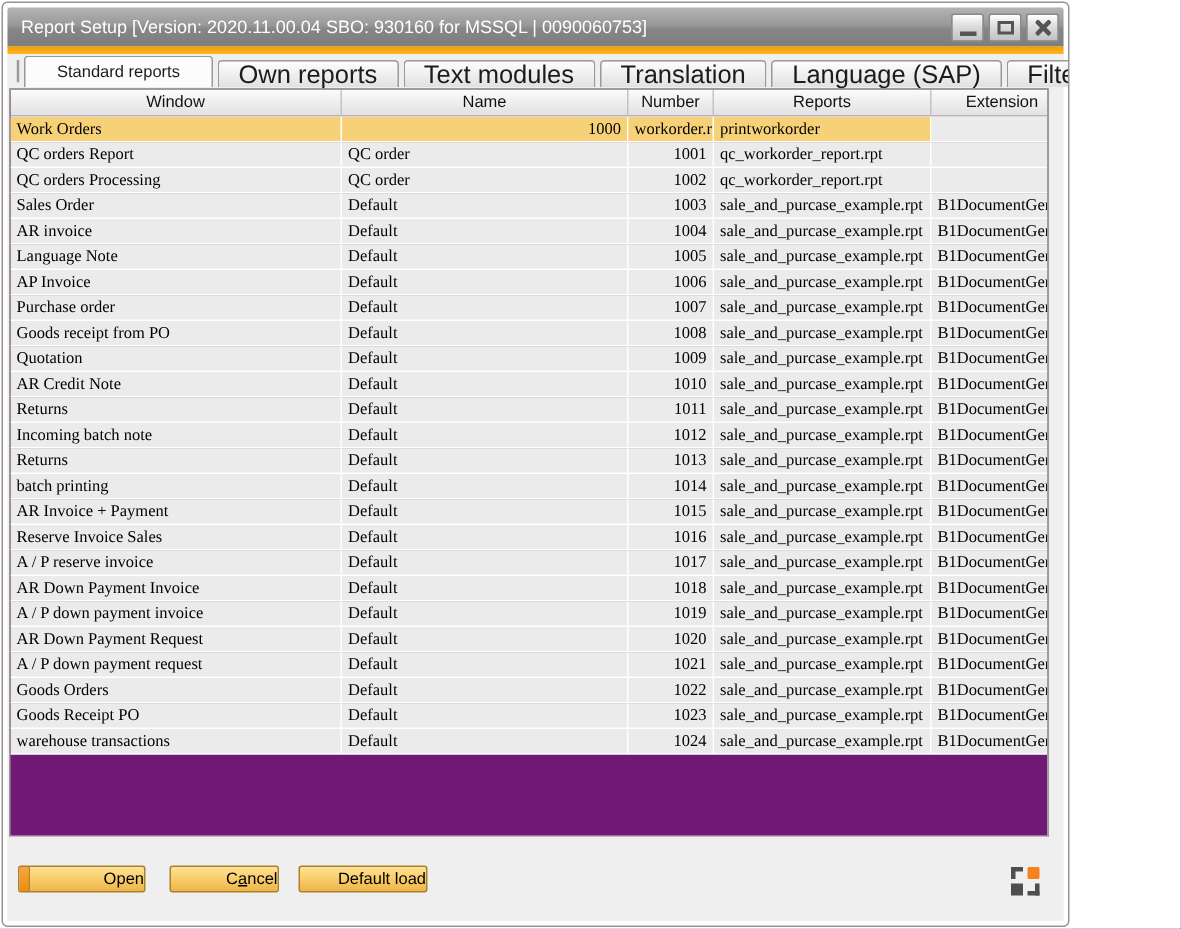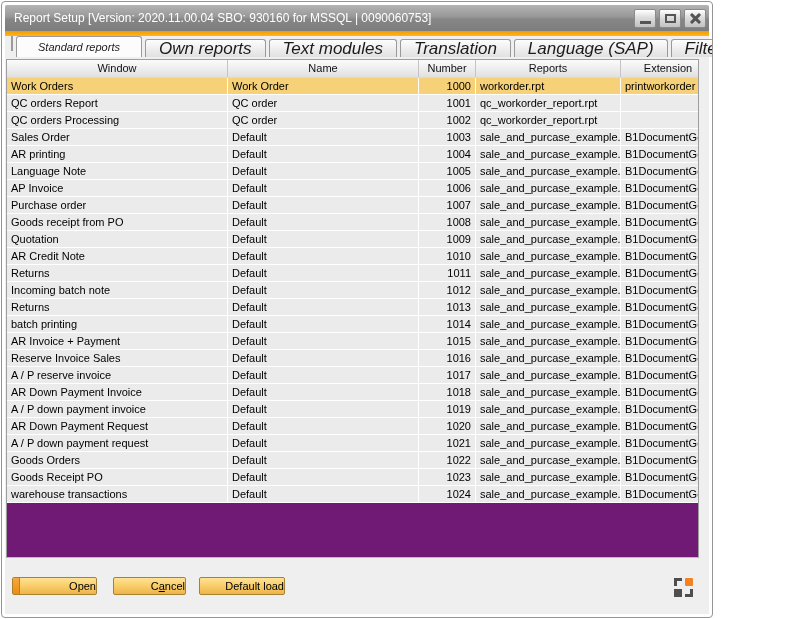--- a/index.html
+++ b/index.html
@@ -38,21 +38,21 @@
     content:""; position:absolute; left:0; top:5px; width:13px; height:3px;
     background:#555; border-radius:1px;
   }
   .glyph-close::before { transform:rotate(45deg); }
   .glyph-close::after  { transform:rotate(-45deg); }
 
   
   .accent { height:5px; flex:0 0 5px; background:linear-gradient(#f09d00,#ffb41e); }
 
   
-  .tabstrip { height:23px; flex:0 0 23px; background:#efefef; display:flex; align-items:flex-start; padding-left:6px;font-style:italic; }
+  .tabstrip { height:23px; flex:0 0 23px; background:#efefef; display:flex; align-items:center; padding-left:6px; }
   .tab-stub {
     width:8px; height:15px; margin-right:3px;
     background:linear-gradient(#ffffff,#e0e0e0);
     border:1px solid #9a9a9a; border-bottom:none; border-radius:2px 2px 0 0;
   }
   .tab {
     height:18px; line-height:17px; padding:0 13px; margin-right:3px;
     font-size:17px; color:#1b1b1b; white-space:nowrap;
     background:linear-gradient(#fdfdfd,#e1e1e1);
     border:1px solid #999999; border-bottom:none; border-radius:3px 3px 0 0;
@@ -69,21 +69,21 @@
     border:1px solid #9e9e9e; border-bottom-color:#bdbdbd;
     background:#701a75; overflow:hidden;
   }
   .thead, .trow { display:grid; grid-template-columns:221px 191px 57px 145px 95px 1fr; }
   .thead { height:18px; background:linear-gradient(#fbfbfb,#e1e1e1); border-bottom:1px solid #dadada; }
   .th {
     font-size:11px; line-height:17px; text-align:center; color:#111;
     border-right:1px solid #c4c4c4; overflow:hidden; white-space:nowrap; cursor:default;
   }
   .th:last-child { border-right:none; }
-  .trow { height:17px; background:#ebebeb; border-bottom:1px solid #ffffff; cursor:default; }
+  .trow { height:17px; background:#ebebeb; border-bottom:1px solid #ffffff; cursor:default;font-family:Liberation Serif, serif; }
   .td {
     font-size:11px; line-height:16px; color:#000;
     padding-left:4px; border-right:1px solid #ffffff;
     overflow:hidden; white-space:nowrap;
   }
   .td.num { text-align:right; padding:0 4px 0 0; }
   .td.filler { border-right:none; }
   .trow.selected .td:not(.filler) { background:#f6d178; }
 
   
@@ -154,21 +154,20 @@
           <div class="th">Window</div>
           <div class="th">Name</div>
           <div class="th">Number</div>
           <div class="th">Reports</div>
           <div class="th">Extension</div>
           <div class="th"></div>
         </div>
         <div class="tbody">
             <div class="trow selected">
               <div class="td">Work Orders</div>
-              <div class="td">Work Order</div>
               <div class="td num">1000</div>
               <div class="td">workorder.rpt</div>
               <div class="td">printworkorder</div>
               <div class="td filler"></div>
             </div>
             <div class="trow">
               <div class="td">QC orders Report</div>
               <div class="td">QC order</div>
               <div class="td num">1001</div>
               <div class="td">qc_workorder_report.rpt</div>
@@ -185,21 +184,21 @@
             </div>
             <div class="trow">
               <div class="td">Sales Order</div>
               <div class="td">Default</div>
               <div class="td num">1003</div>
               <div class="td">sale_and_purcase_example.rpt</div>
               <div class="td">B1DocumentGenera</div>
               <div class="td filler"></div>
             </div>
             <div class="trow">
-              <div class="td">AR printing</div>
+              <div class="td">AR invoice</div>
               <div class="td">Default</div>
               <div class="td num">1004</div>
               <div class="td">sale_and_purcase_example.rpt</div>
               <div class="td">B1DocumentGenera</div>
               <div class="td filler"></div>
             </div>
             <div class="trow">
               <div class="td">Language Note</div>
               <div class="td">Default</div>
               <div class="td num">1005</div>

